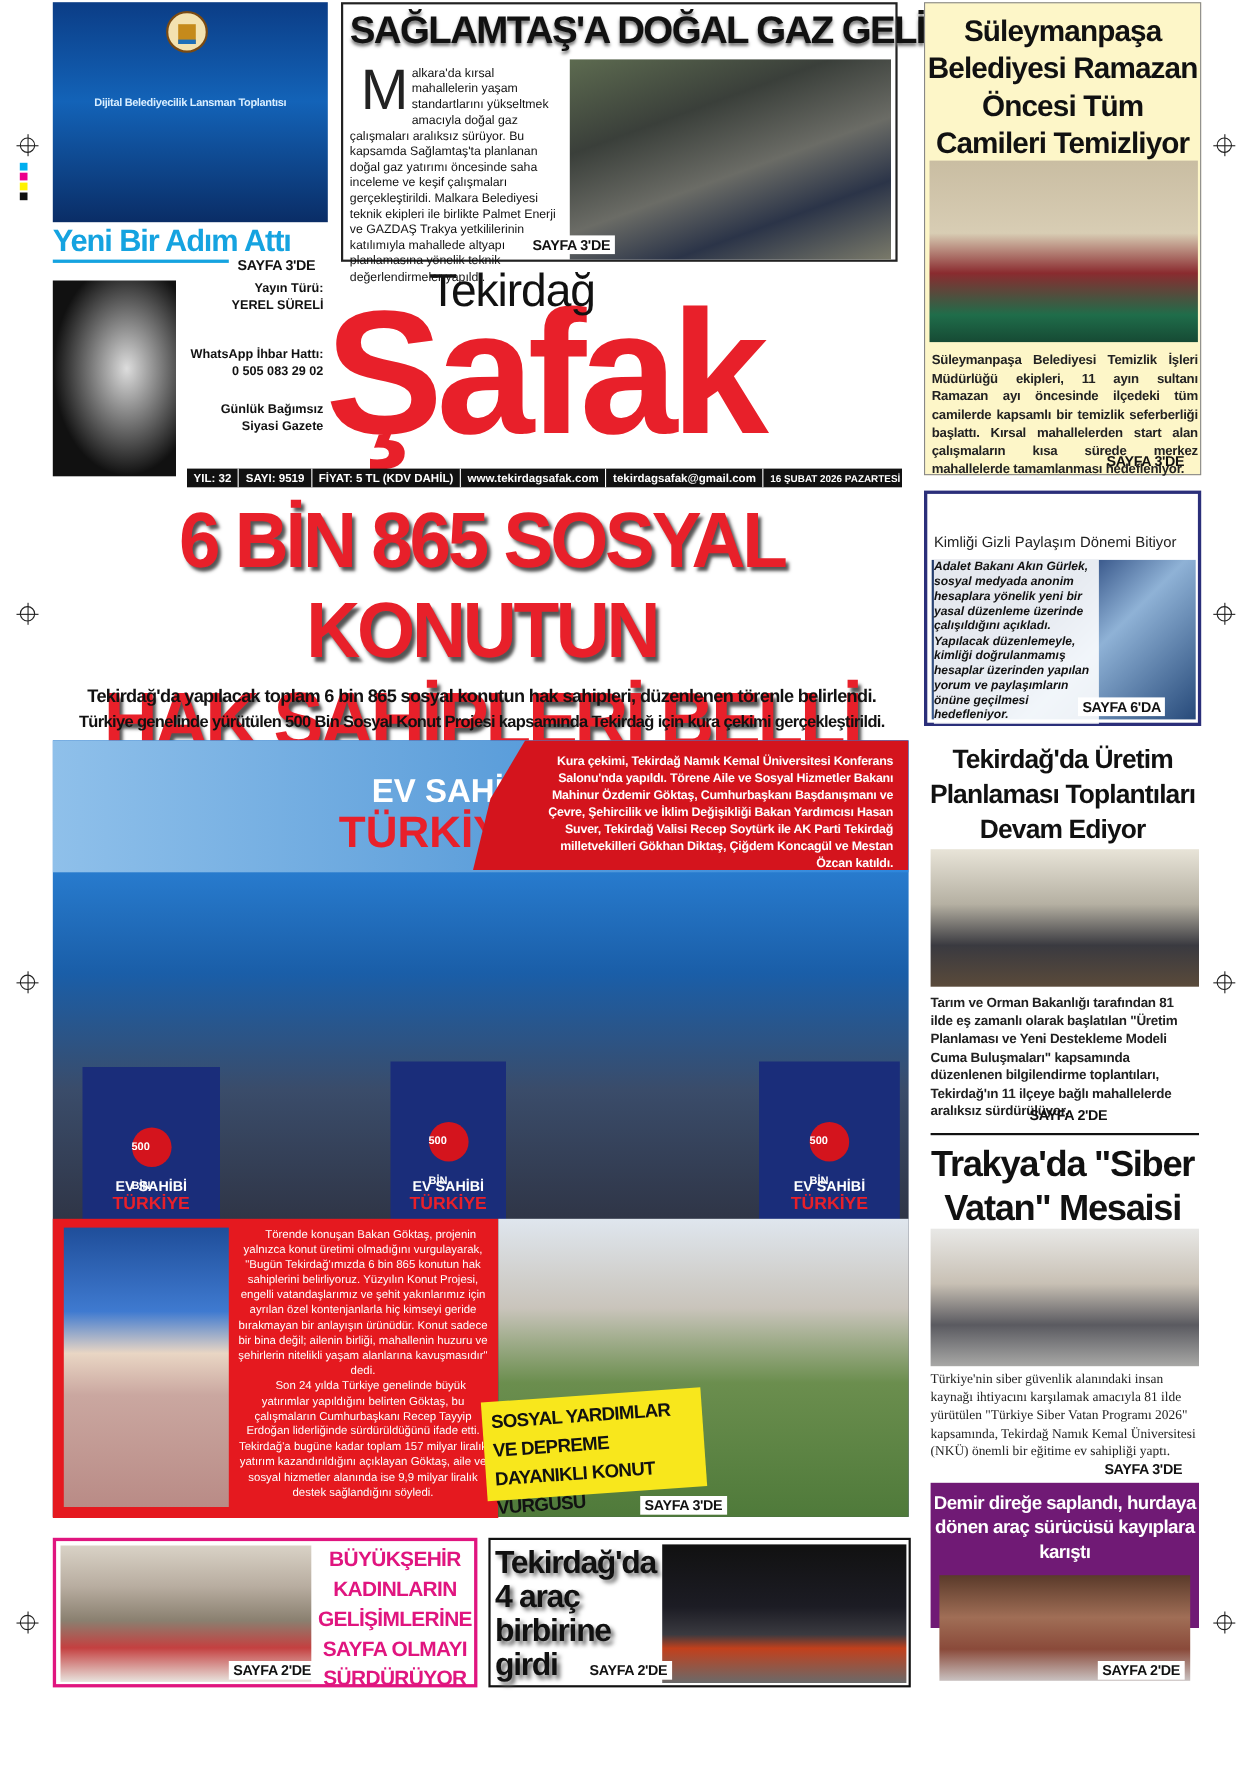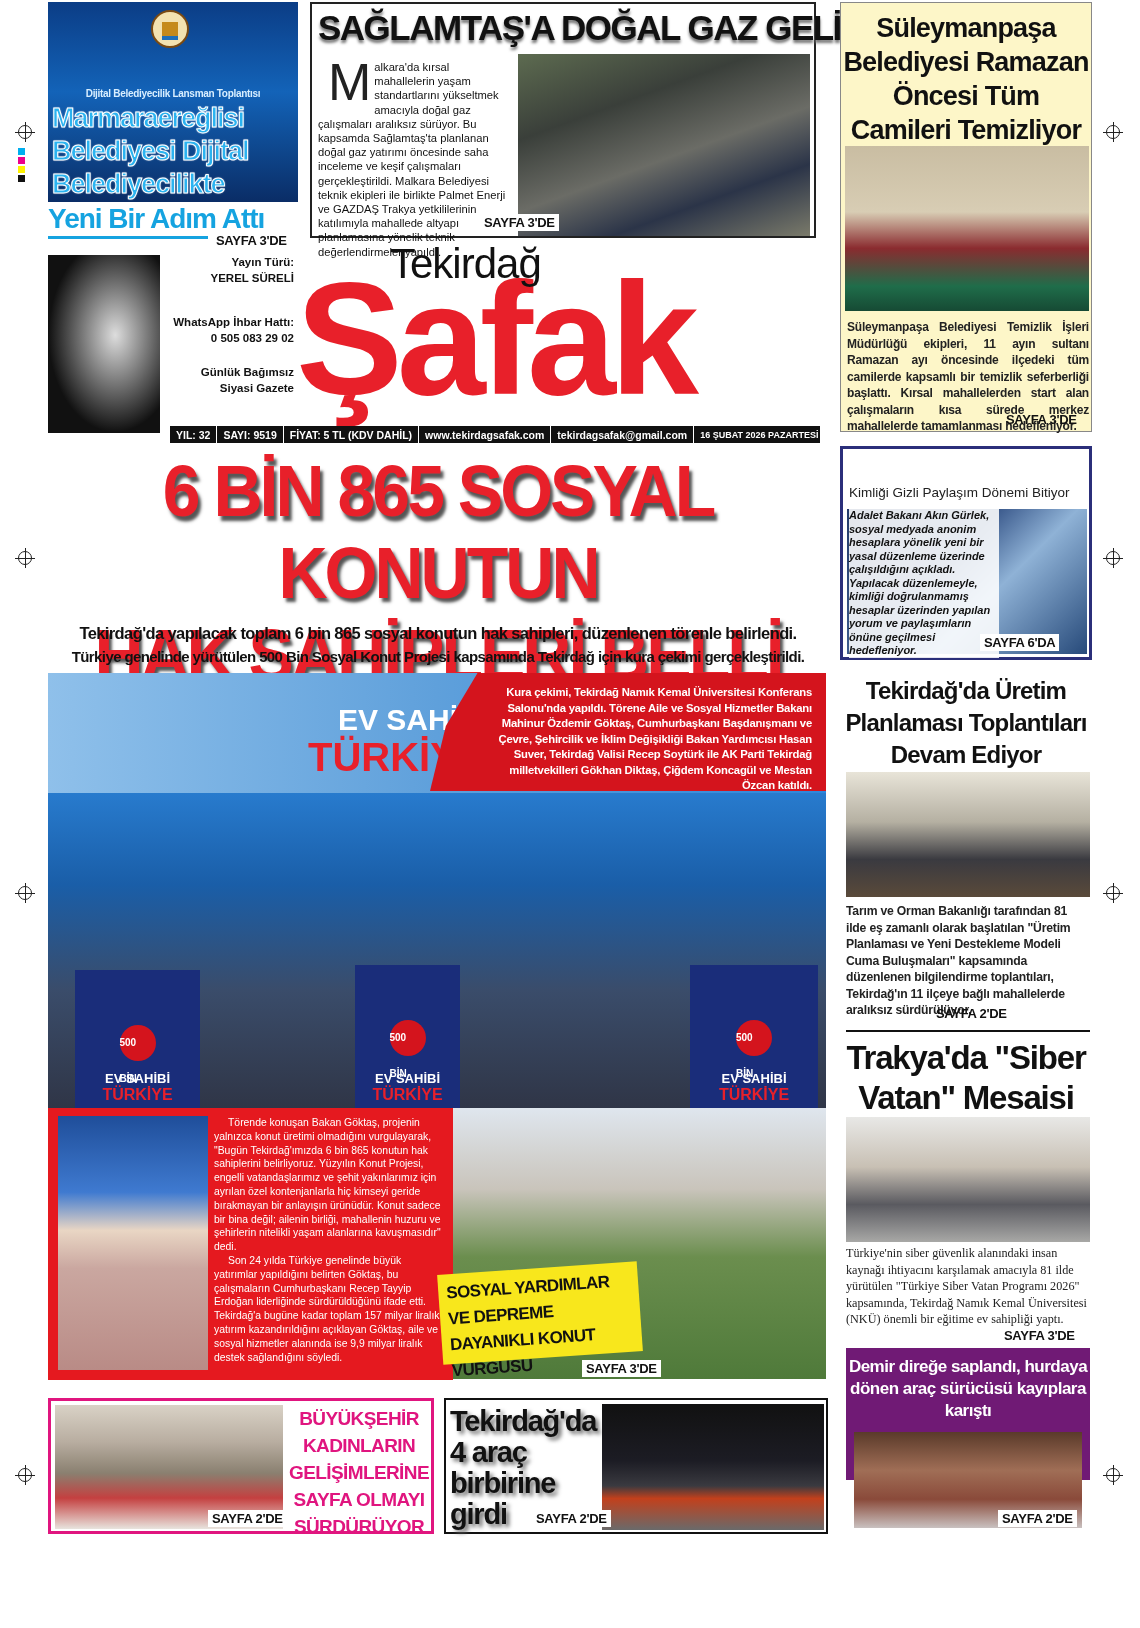--- a/index.html
+++ b/index.html
@@ -59,21 +59,21 @@
 #red-cap{left:430px;top:673px;width:396px;height:118px;background:#d4141d;clip-path:polygon(12% 0,100% 0,100% 100%,0 100%,4% 45%)}
 #red-cap .body{position:absolute;right:14px;top:12px;width:330px;text-align:right;color:#fff;font-size:11.3px;line-height:15.5px;font-weight:bold;letter-spacing:-0.2px}
 #podium1{left:75px;top:970px;width:125px;height:140px;background:#1a2d7a}
 #podium2{left:355px;top:965px;width:105px;height:145px;background:#1a2d7a}
 #podium3{left:690px;top:965px;width:128px;height:145px;background:#1a2d7a}
 .pod-t{position:absolute;bottom:6px;width:100%;text-align:center;color:#e8202a;font-weight:bold;font-size:16px}
 .pod-e{position:absolute;bottom:24px;width:100%;text-align:center;color:#fff;font-weight:bold;font-size:13px}
 .pod-b{position:absolute;top:55px;left:50%;margin-left:-18px;width:36px;height:36px;border-radius:50%;background:#d4141d;color:#fff;font-size:10px;text-align:left;line-height:36px;font-weight:bold}
 #speech{left:48px;top:1108px;width:405px;height:272px;background:#e5191f}
 #speech .pimg{left:10px;top:8px;width:150px;height:254px;background:linear-gradient(180deg,#1f4e9a 0%,#3f7ad0 30%,#e9d6c4 45%,#caa7a0 60%,#b98b86 100%)}
-#speech .body{position:absolute;left:166px;top:8px;width:232px;color:#fff;font-size:10.4px;line-height:13.8px;text-align:left}
+#speech .body{position:absolute;left:166px;top:8px;width:232px;color:#fff;font-size:10.4px;line-height:13.8px;text-align:center}
 #speech .body p{text-indent:14px}
 #render{left:453px;top:1108px;width:373px;height:271px;background:linear-gradient(180deg,#dfe6ee 0%,#c9c4bb 30%,#6b8e4e 55%,#4f7a3a 100%)}
 #yellow{left:440px;top:1268px;width:200px;height:90px;background:#f8e71c;transform:rotate(-4deg);padding:6px 8px;font-size:17px;font-weight:bold;line-height:26px;color:#111;letter-spacing:-0.6px}
 #render-sayfa{left:582px;top:1360px}
 
 #uretim-h{left:840px;top:675px;width:252px;text-align:center;font-size:24px;font-weight:bold;line-height:32px;letter-spacing:-0.8px}
 #uretim-img{left:846px;top:772px;width:244px;height:125px;background:linear-gradient(180deg,#e8e4d8 0%,#b5b0a2 40%,#3a3a40 70%,#5a4a3a 100%)}
 #uretim-b{left:846px;top:903px;width:244px;font-size:12.2px;line-height:16.5px;font-weight:bold;color:#222;letter-spacing:-0.2px}
 #uretim-sayfa{left:932px;top:1005px;background:transparent}
 #divider{left:846px;top:1030px;width:244px;height:2px;background:#111}
@@ -115,21 +115,20 @@
 <div class="cmyk">
     <i style="background:#00aeef"></i>
     <i style="background:#ec008c"></i>
     <i style="background:#fff200"></i>
     <i style="background:#111"></i>
   </div>
 
 <div id="eruhsat" class="abs">
   <div class="logo"></div>
   <div class="t2">Dijital Belediyecilik Lansman Toplantısı</div>
-  <div class="t3">Marmaraereğlisi Belediyesi Dijital Belediyecilikte</div>
 </div>
 <div id="eruhsat-tail" class="abs">Yeni Bir Adım Attı</div>
 <div id="eruhsat-line" class="abs"></div>
 <div id="eruhsat-sayfa" class="abs sayfa">SAYFA 3'DE</div>
 
 <div id="gaz" class="abs">
   <div class="head">SAĞLAMTAŞ'A DOĞAL GAZ GELİYOR</div>
   <div class="body"><span class="drop">M</span><span>alkara'da kırsal mahallelerin yaşam standartlarını yükseltmek amacıyla doğal gaz çalışmaları aralıksız sürüyor. Bu kapsamda Sağlamtaş'ta planlanan doğal gaz yatırımı öncesinde saha inceleme ve keşif çalışmaları gerçekleştirildi. Malkara Belediyesi teknik ekipleri ile birlikte Palmet Enerji ve GAZDAŞ Trakya yetkililerinin katılımıyla mahallede altyapı planlamasına yönelik teknik değerlendirmeler yapıldı.</span></div>
   <div class="photo img"></div>
 </div>

